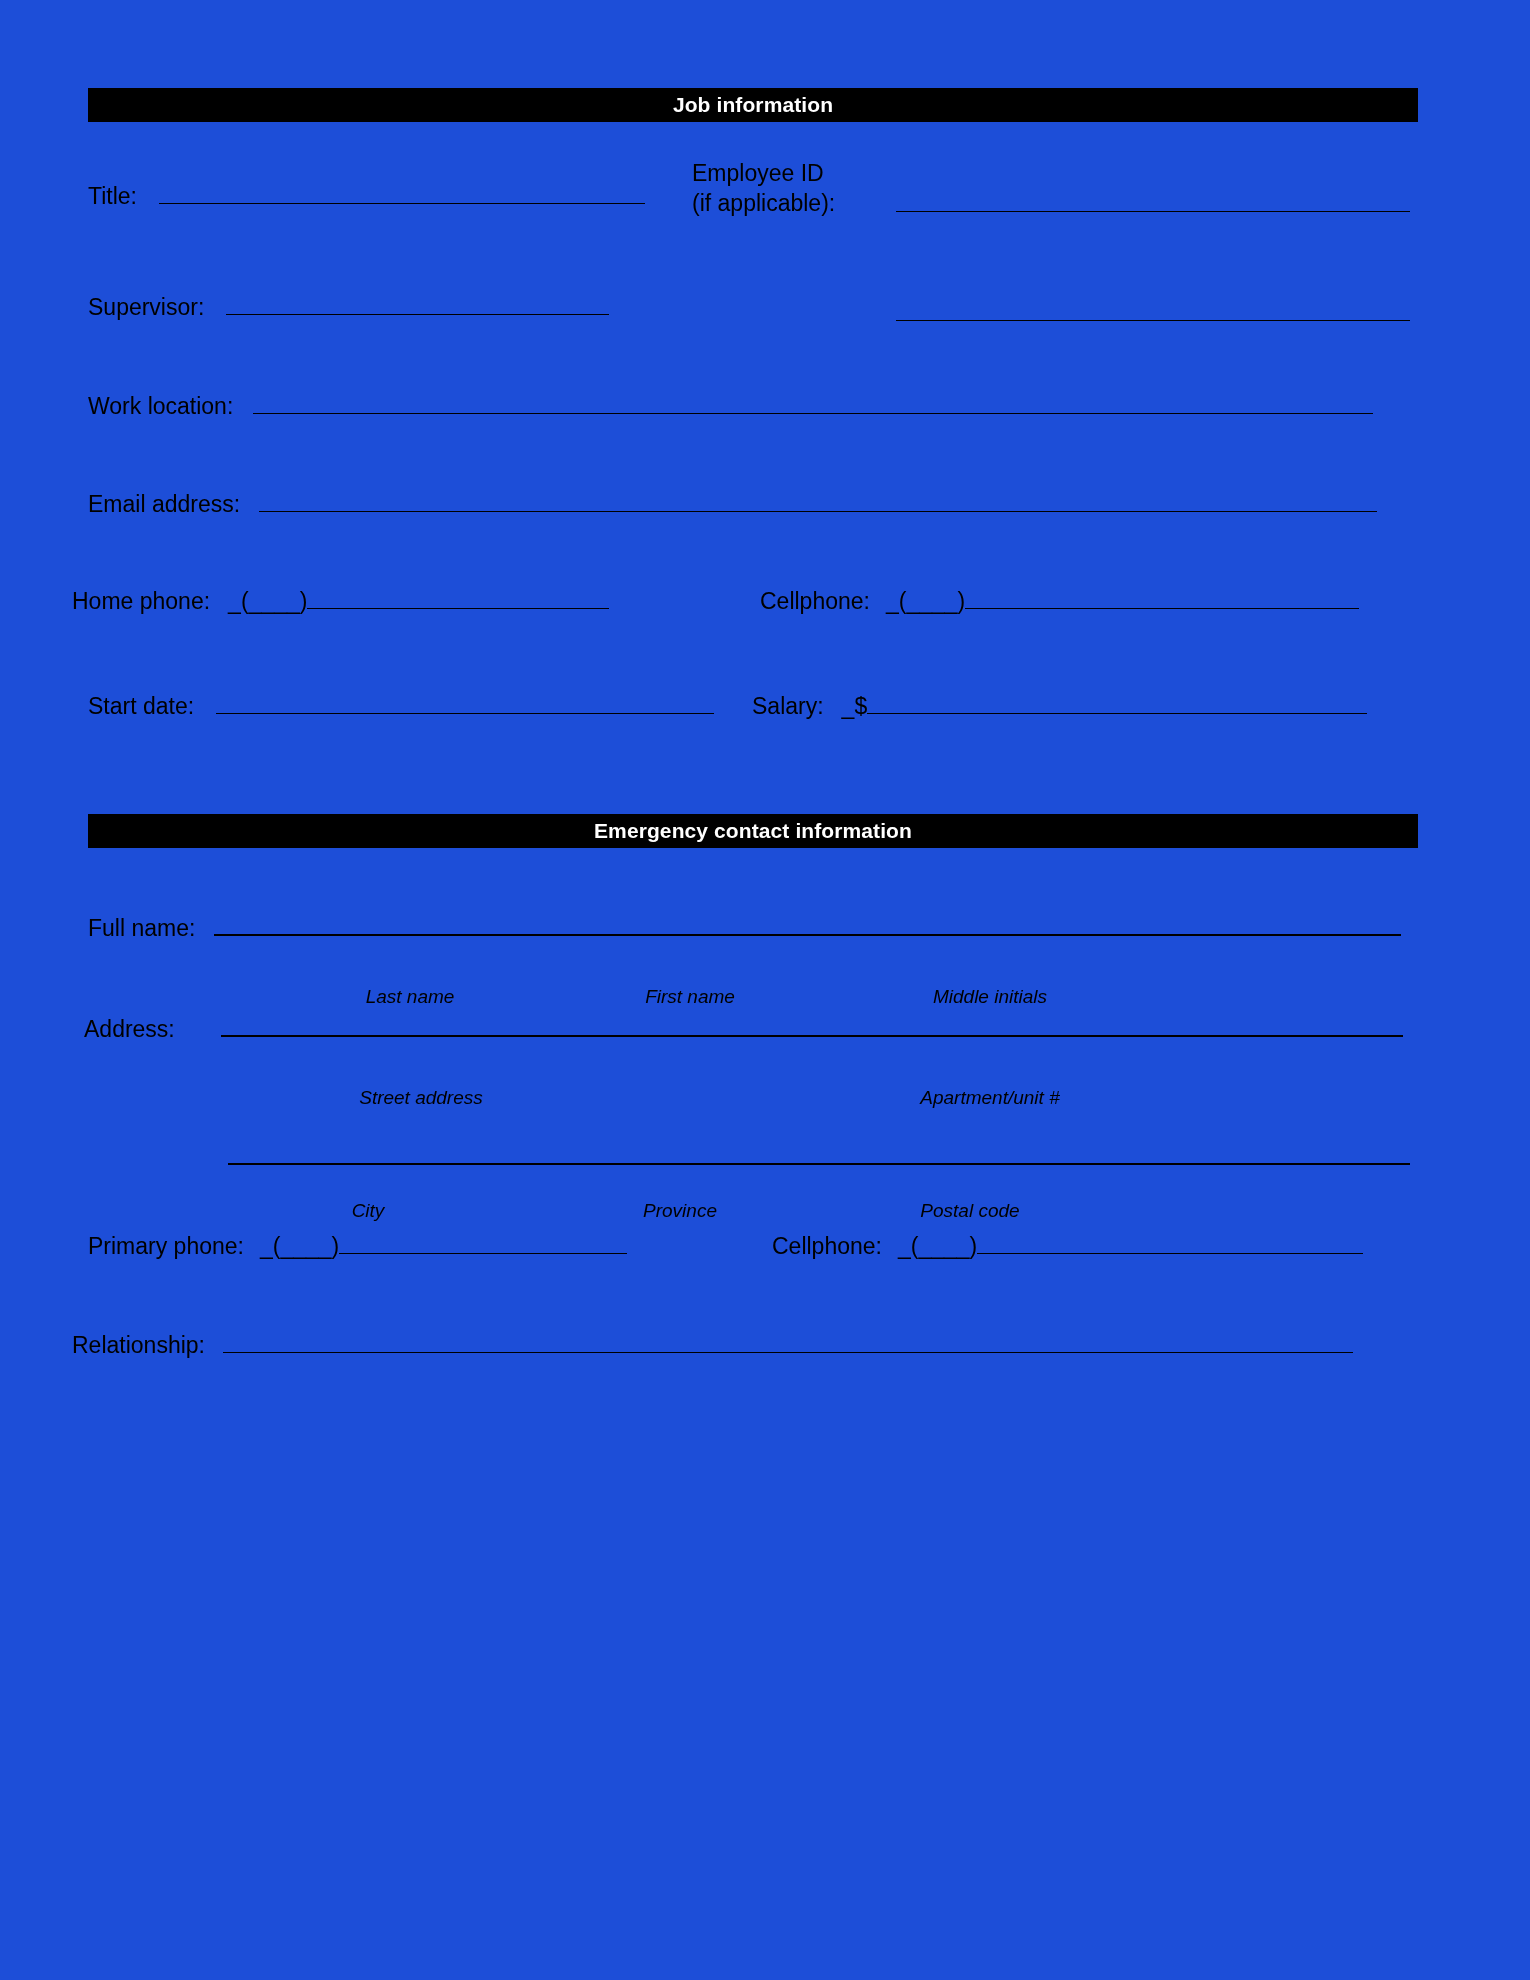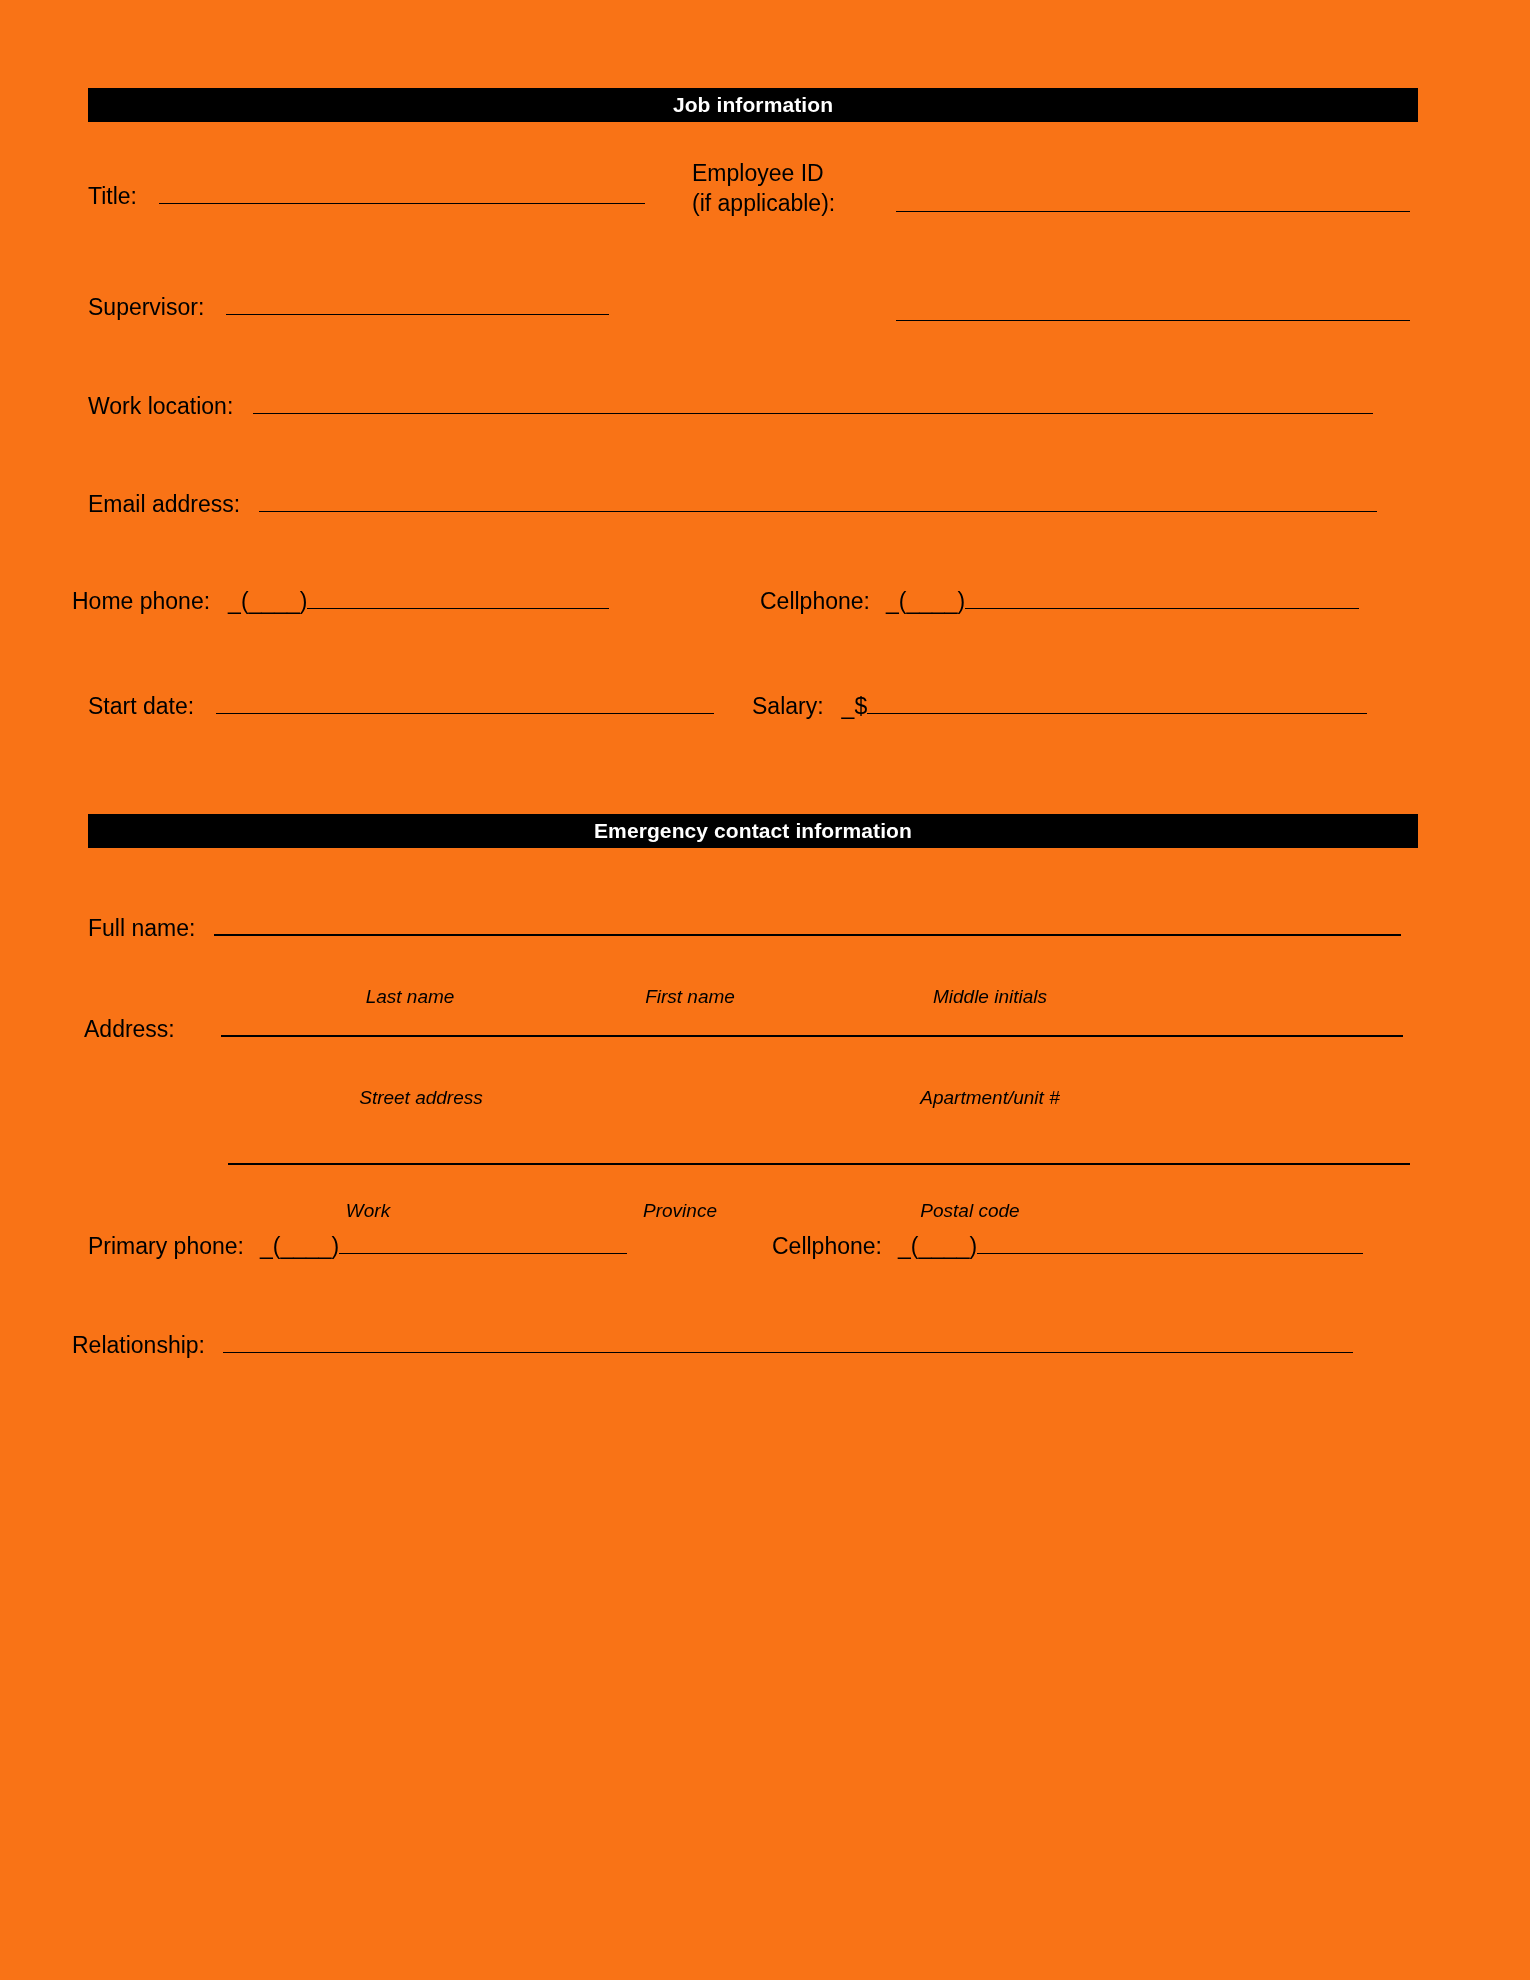--- a/index.html
+++ b/index.html
@@ -15,21 +15,21 @@
     font-family: "Liberation Sans", sans-serif;
     color: #000000;
     position: relative;
     overflow: hidden;
   }
 
   .page {
     position: relative;
     width: 1530px;
     height: 1980px;
-    background: #f97316;
+    background: #1d4ed8;
     padding: 0;
   }
 
   
   .section-bar {
     position: absolute;
     left: 88px;
     width: 1330px;
     height: 34px;
     background: #000000;
@@ -169,21 +169,21 @@
   <div class="subcap" style="left:878px; top:955px; width:224px;">Middle initials</div>
 
   <div class="row" style="left:84px; top:1018px;justify-content:space-between;">
     <span class="label">Address:</span>
     <span class="rule-thick" style="width:1182px; margin-left:46px;"></span>
   </div>
   <div class="subcap" style="left:341px; top:1056px; width:160px;">Street address</div>
   <div class="subcap" style="left:870px; top:1056px; width:240px;">Apartment/unit #</div>
 
   <span class="rule-thick" style="position:absolute; left:228px; top:1163px; width:1182px;"></span>
-  <div class="subcap" style="left:288px; top:1169px; width:160px;">Work</div>
+  <div class="subcap" style="left:288px; top:1169px; width:160px;">City</div>
   <div class="subcap" style="left:600px; top:1169px; width:160px;">Province</div>
   <div class="subcap" style="left:870px; top:1169px; width:200px;">Postal code</div>
 
   <div class="row" style="left:88px; top:1235px;">
     <span class="label">Primary phone:</span>
     <span class="paren" style="margin-left:16px;">_(____)</span>
     <span class="rule" style="width:288px;"></span>
   </div>
 
   <div class="row" style="left:772px; top:1235px;">

